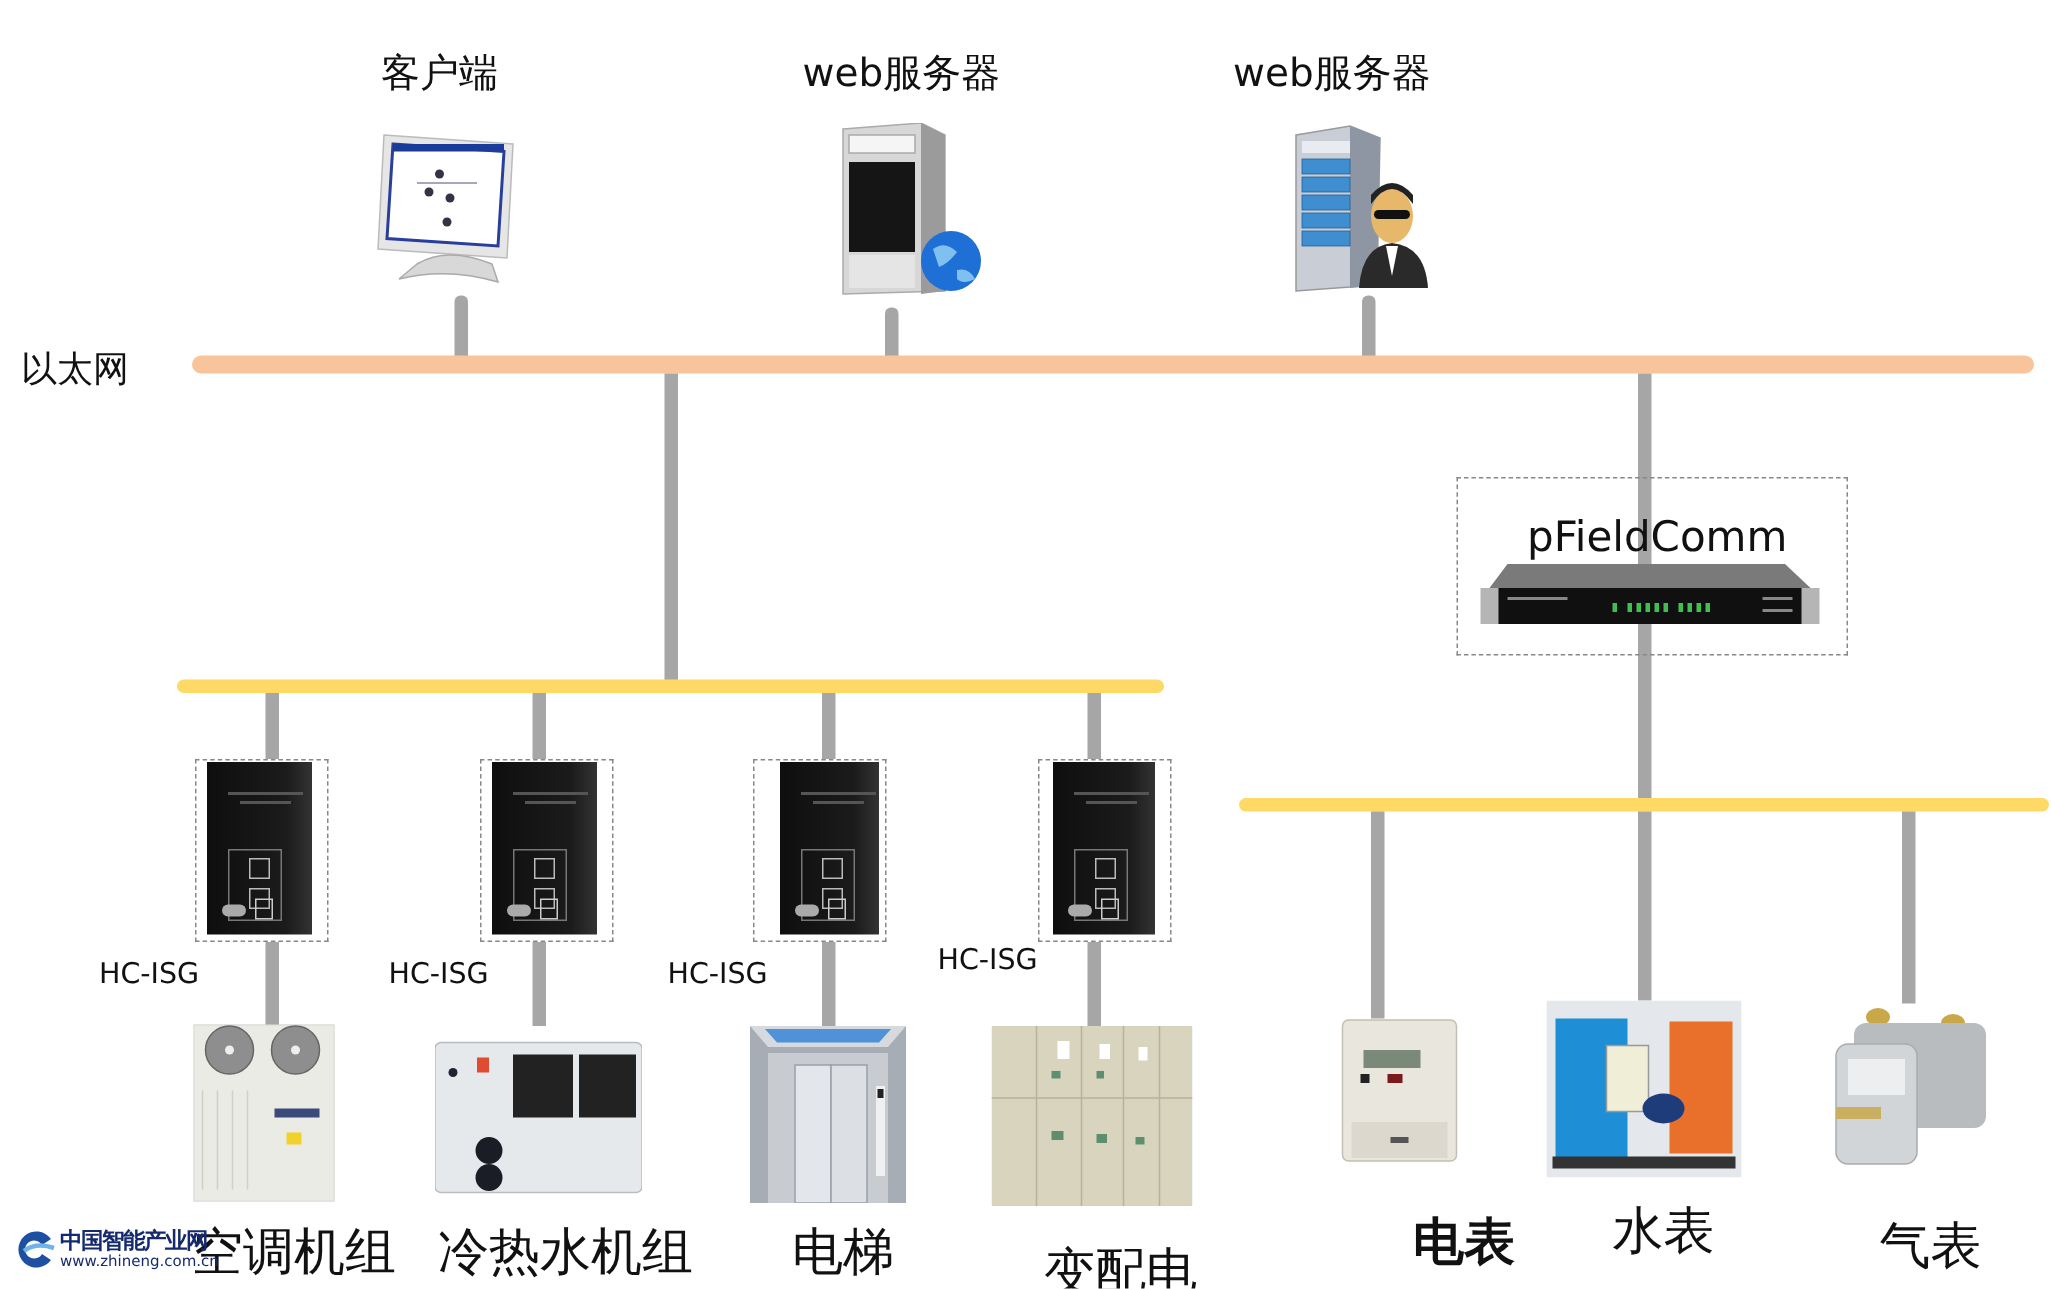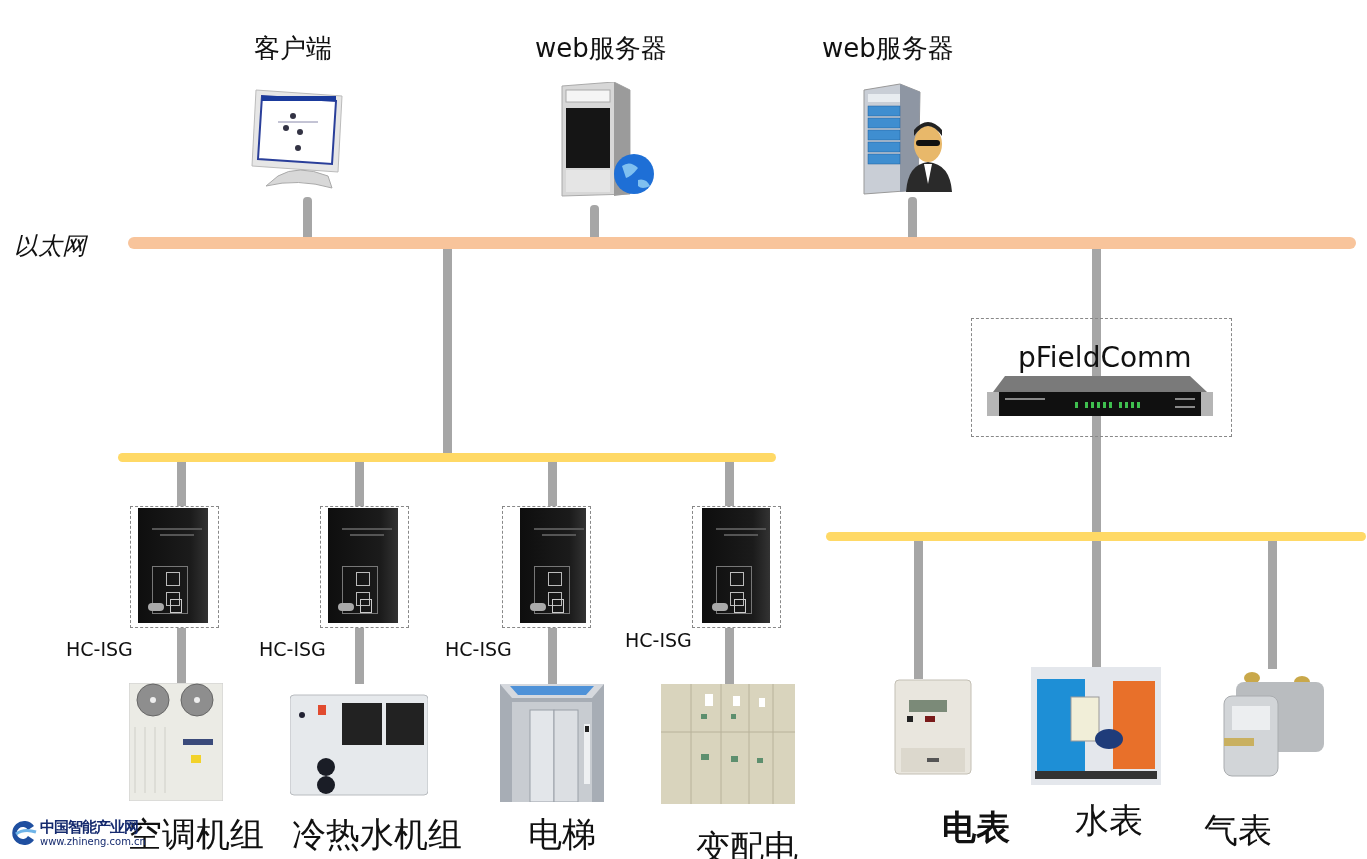--- a/index.html
+++ b/index.html
@@ -71,21 +71,21 @@
     <rect x="56" y="60" width="24" height="6" rx="3" fill="#111"></rect>
     <path d="M46,112 Q48,84 68,82 Q90,84 92,112 Z" fill="#2a2a2a"></path>
     <polygon points="64,84 72,84 68,104" fill="#fff"></polygon>
   </svg>
 </div>
 
 <div class="vline" style="left:303px;top:197px;height:42px;"></div>
 <div class="vline" style="left:590px;top:205px;height:34px;"></div>
 <div class="vline" style="left:908px;top:197px;height:42px;"></div>
 
-<div class="abs label" style="left:14px;top:230px;font-size:24px;font-style:italic;">以太网</div>
+<div class="abs label" style="left:14px;top:230px;font-size:24px;">以太网</div>
 <div class="bus" style="left:128px;top:237px;width:1228px;height:12px;background:#f8c49b;"></div>
 
 <div class="vline" style="left:443px;top:249px;height:205px;border-radius:0;"></div>
 
 <div class="vline" style="left:1092px;top:249px;height:283px;border-radius:0;"></div>
 
 <div class="dash" style="left:971px;top:318px;width:259px;height:117px;"></div>
 <div class="abs title" style="left:1018px;top:320px;font-size:28px;background:transparent;">pFieldComm</div>
 <div class="abs" style="left:985px;top:374px;width:230px;height:44px;">
   <svg width="230" height="44" viewBox="0 0 230 44">
@@ -270,21 +270,21 @@
       <ellipse cx="80" cy="12" rx="8" ry="6" fill="#c9a84a"></ellipse>
     <rect x="14" y="12" width="88" height="70" rx="8" fill="#b9bcbf"></rect>
     <rect x="2" y="26" width="54" height="80" rx="8" fill="#d2d5d8" stroke="#a9acaf"></rect>
     <rect x="10" y="36" width="38" height="24" fill="#eceef0"></rect>
     <rect x="2" y="68" width="30" height="8" fill="#c9b060"></rect>
   </svg>
 </div>
 
 <div class="abs label" style="left:942px;top:805px;font-weight:bold;">电表</div>
 <div class="abs label" style="left:1075px;top:798px;">水表</div>
-<div class="abs label" style="left:1204px;top:808px;">气表</div>
+<div class="abs label" style="left:1253px;top:808px;">气表</div>
 
 <div class="abs" style="left:10px;top:818px;width:140px;height:32px;text-align:right;">
   <svg class="abs" style="left:0;top:2px;" width="28" height="26" viewBox="0 0 28 26">
     <path d="M24,6 A12,12 0 1 0 24,20 L18,16 A6,6 0 1 1 18,10 Z" fill="#1f4fa0"></path>
     <path d="M6,14 Q14,8 26,12" stroke="#6fb4e8" stroke-width="3" fill="none"></path>
   </svg>
   <div class="abs" style="left:30px;top:0;font-size:15px;font-weight:bold;color:#152a6e;white-space:nowrap;letter-spacing:-1px;">中国智能产业网</div>
   <div class="abs" style="left:30px;top:18px;font-size:10px;color:#152a6e;white-space:nowrap;">www.zhineng.com.cn</div>
 </div>
 

